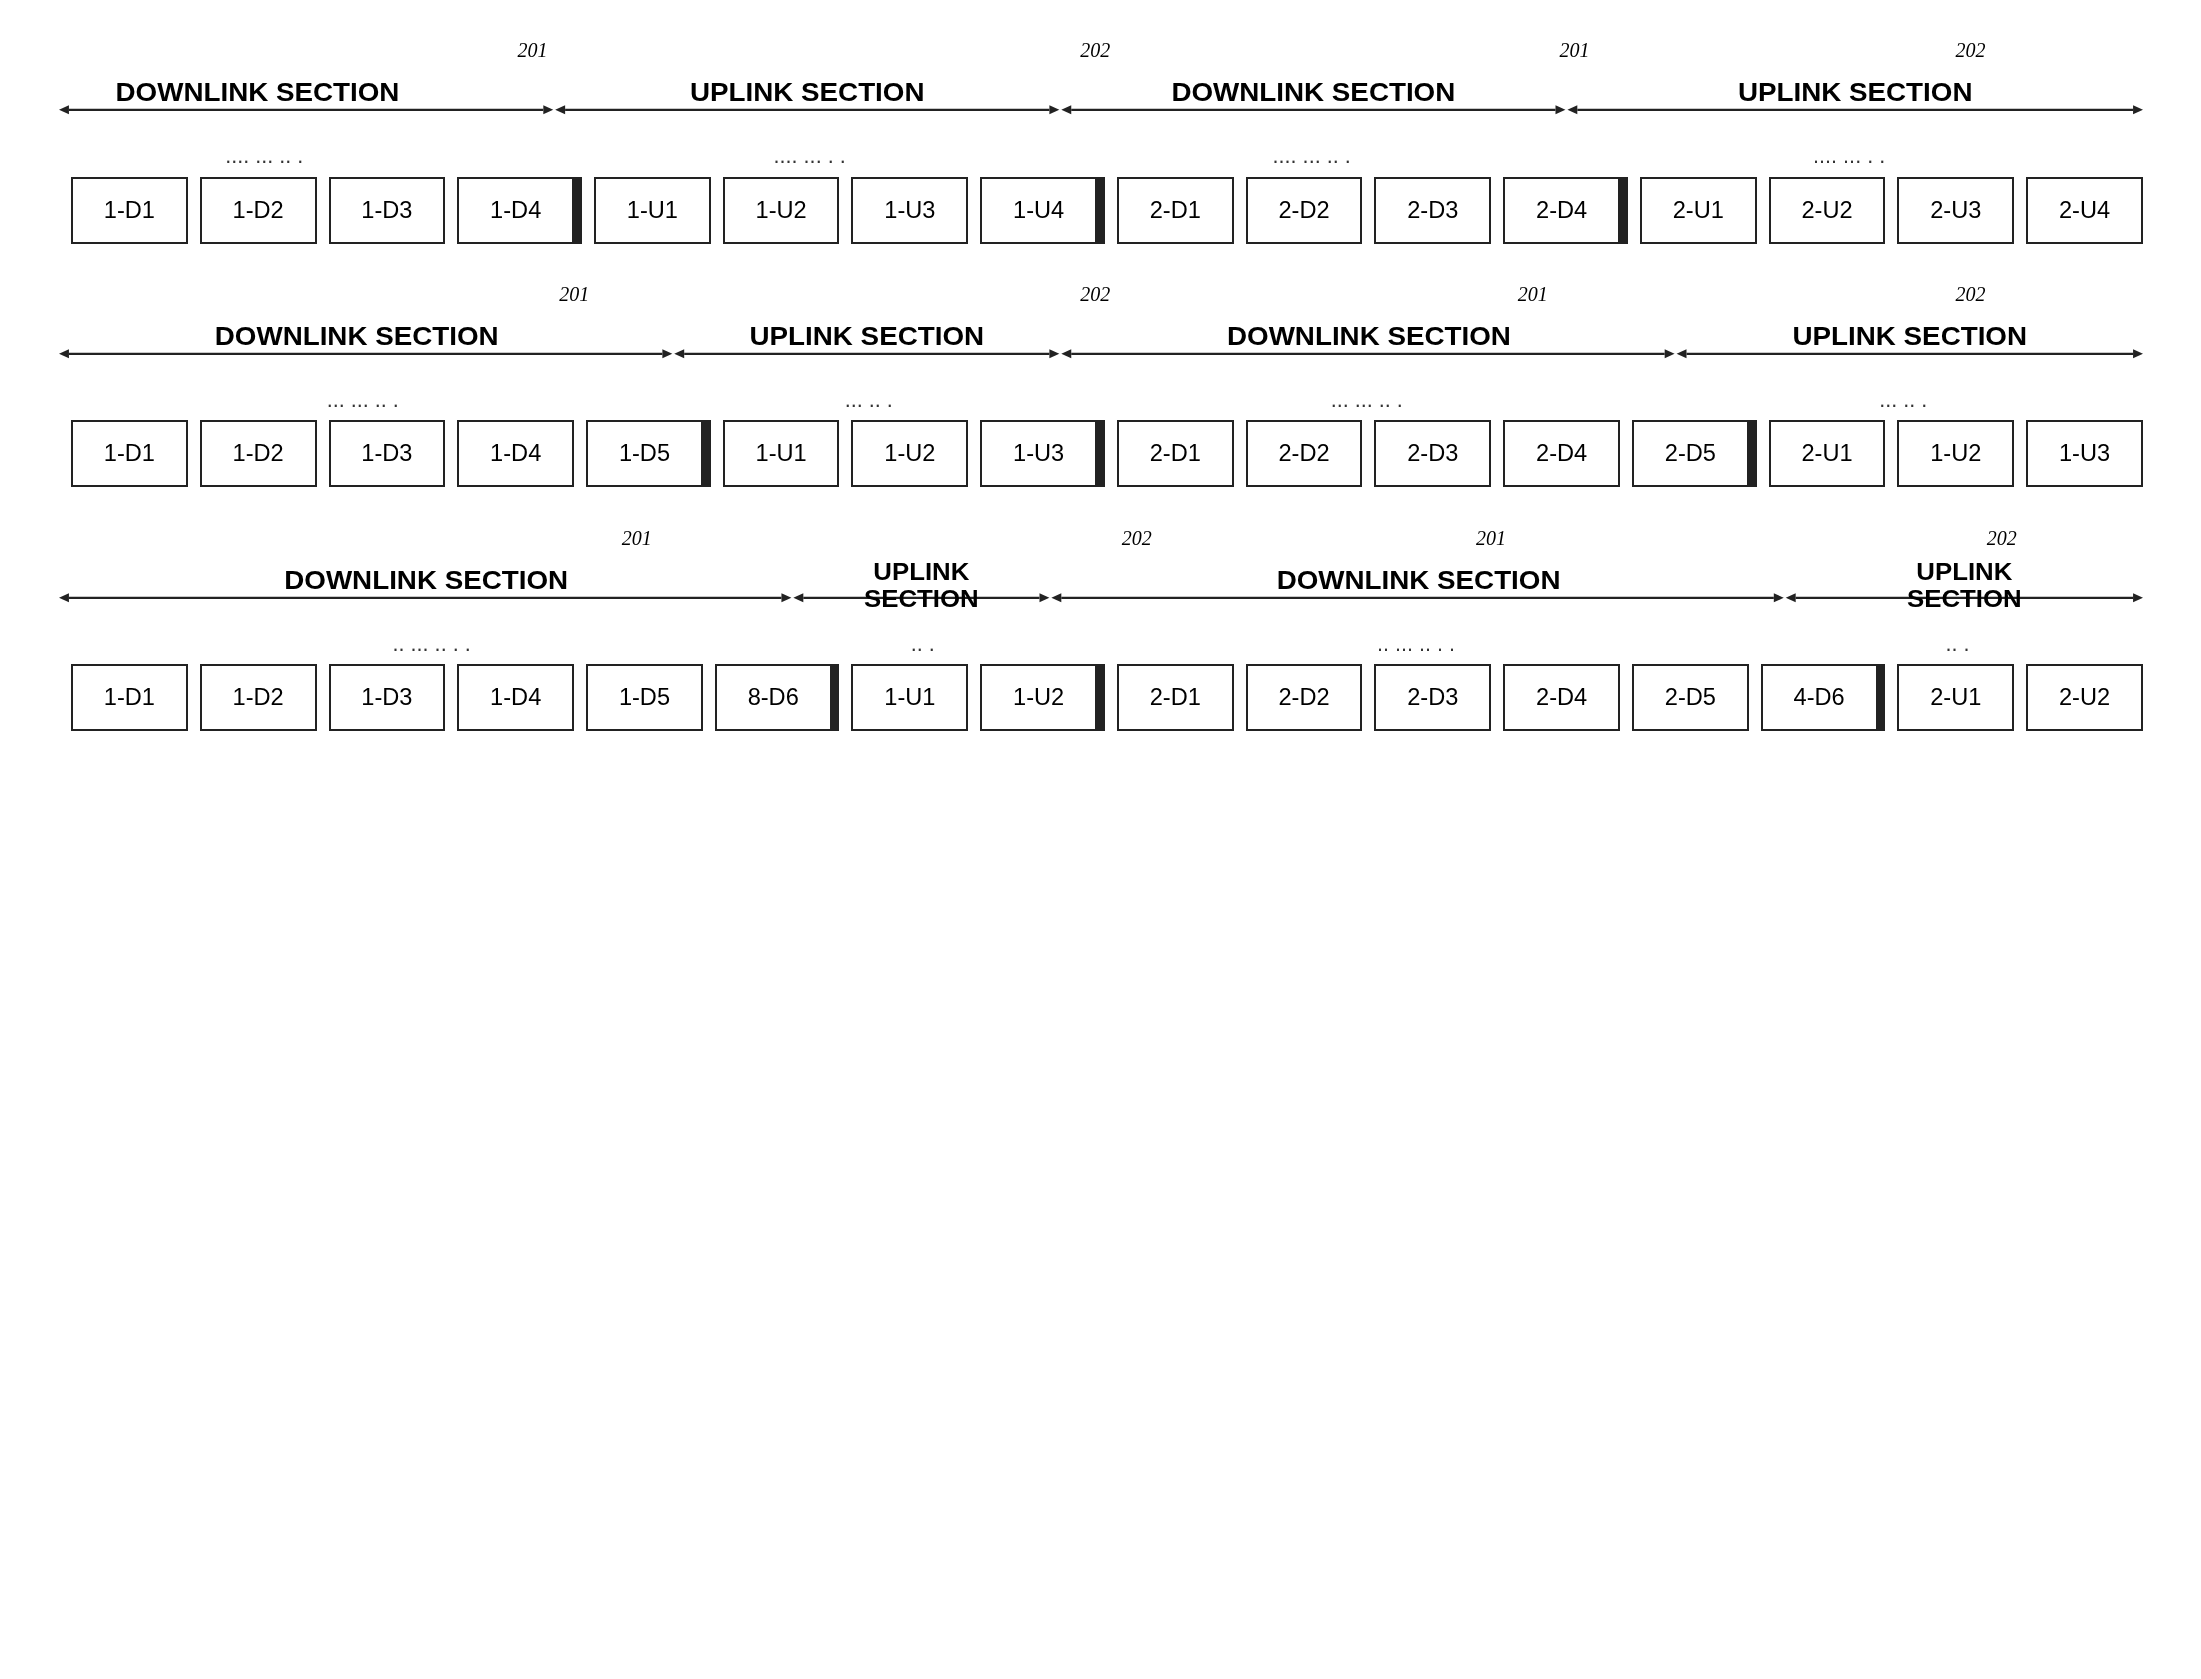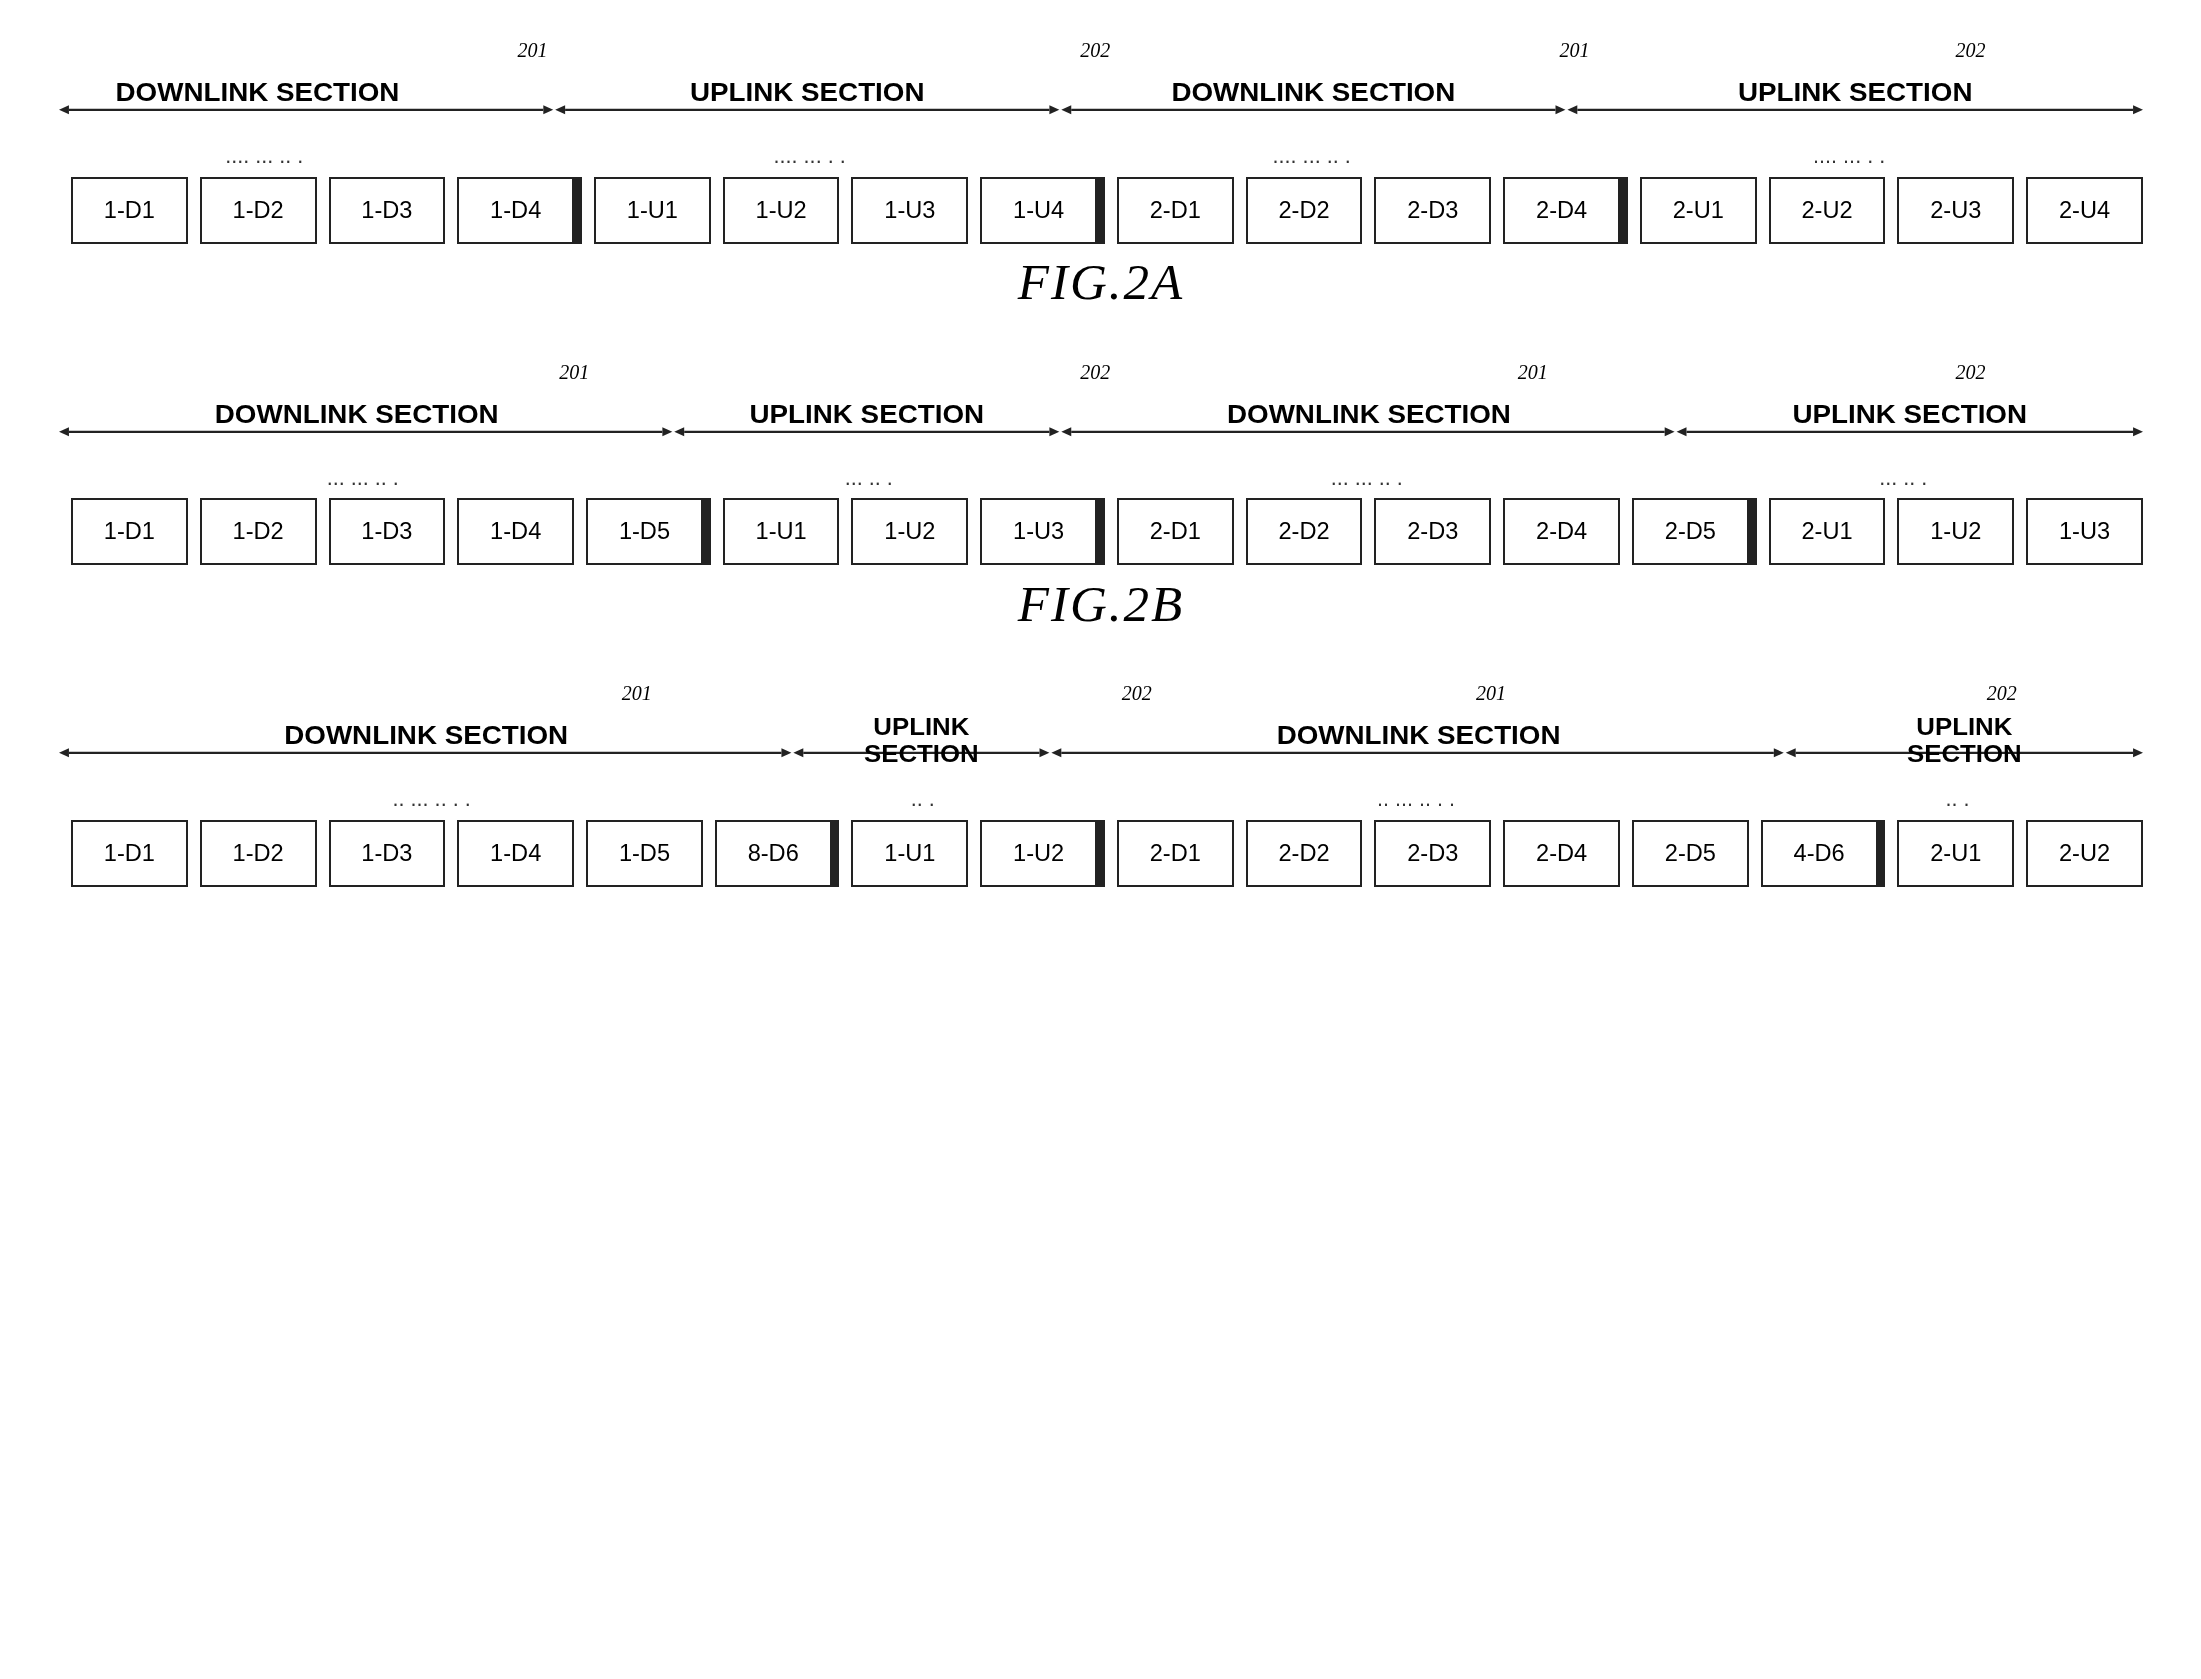--- a/index.html
+++ b/index.html
@@ -139,21 +139,20 @@
       <div class="cell">2-D2</div>
       <div class="cell">2-D3</div>
       <div class="cell">2-D4</div>
       <div class="separator"></div>
       <div class="cell">2-U1</div>
       <div class="cell">2-U2</div>
       <div class="cell">2-U3</div>
       <div class="cell">2-U4</div>
     </div>
   </div>
-  <div class="fig-label">FIG.2A</div>
 </div>
 
 <div class="figure-container">
   <div class="diagram-area">
 
     
     <div style="position:relative; height:39px; width:100%;">
       <span class="num-label" style="left:24%">201</span>
       <span class="num-label" style="left:49%">202</span>
       <span class="num-label" style="left:70%">201</span>
@@ -208,21 +207,20 @@
       <div class="cell">2-D2</div>
       <div class="cell">2-D3</div>
       <div class="cell">2-D4</div>
       <div class="cell">2-D5</div>
       <div class="separator"></div>
       <div class="cell">2-U1</div>
       <div class="cell">1-U2</div>
       <div class="cell">1-U3</div>
     </div>
   </div>
-  <div class="fig-label">FIG.2B</div>
 </div>
 
 <div class="figure-container">
   <div class="diagram-area">
 
     
     <div style="position:relative; height:39px; width:100%;">
       <span class="num-label" style="left:27%">201</span>
       <span class="num-label" style="left:51%">202</span>
       <span class="num-label" style="left:68%">201</span>

